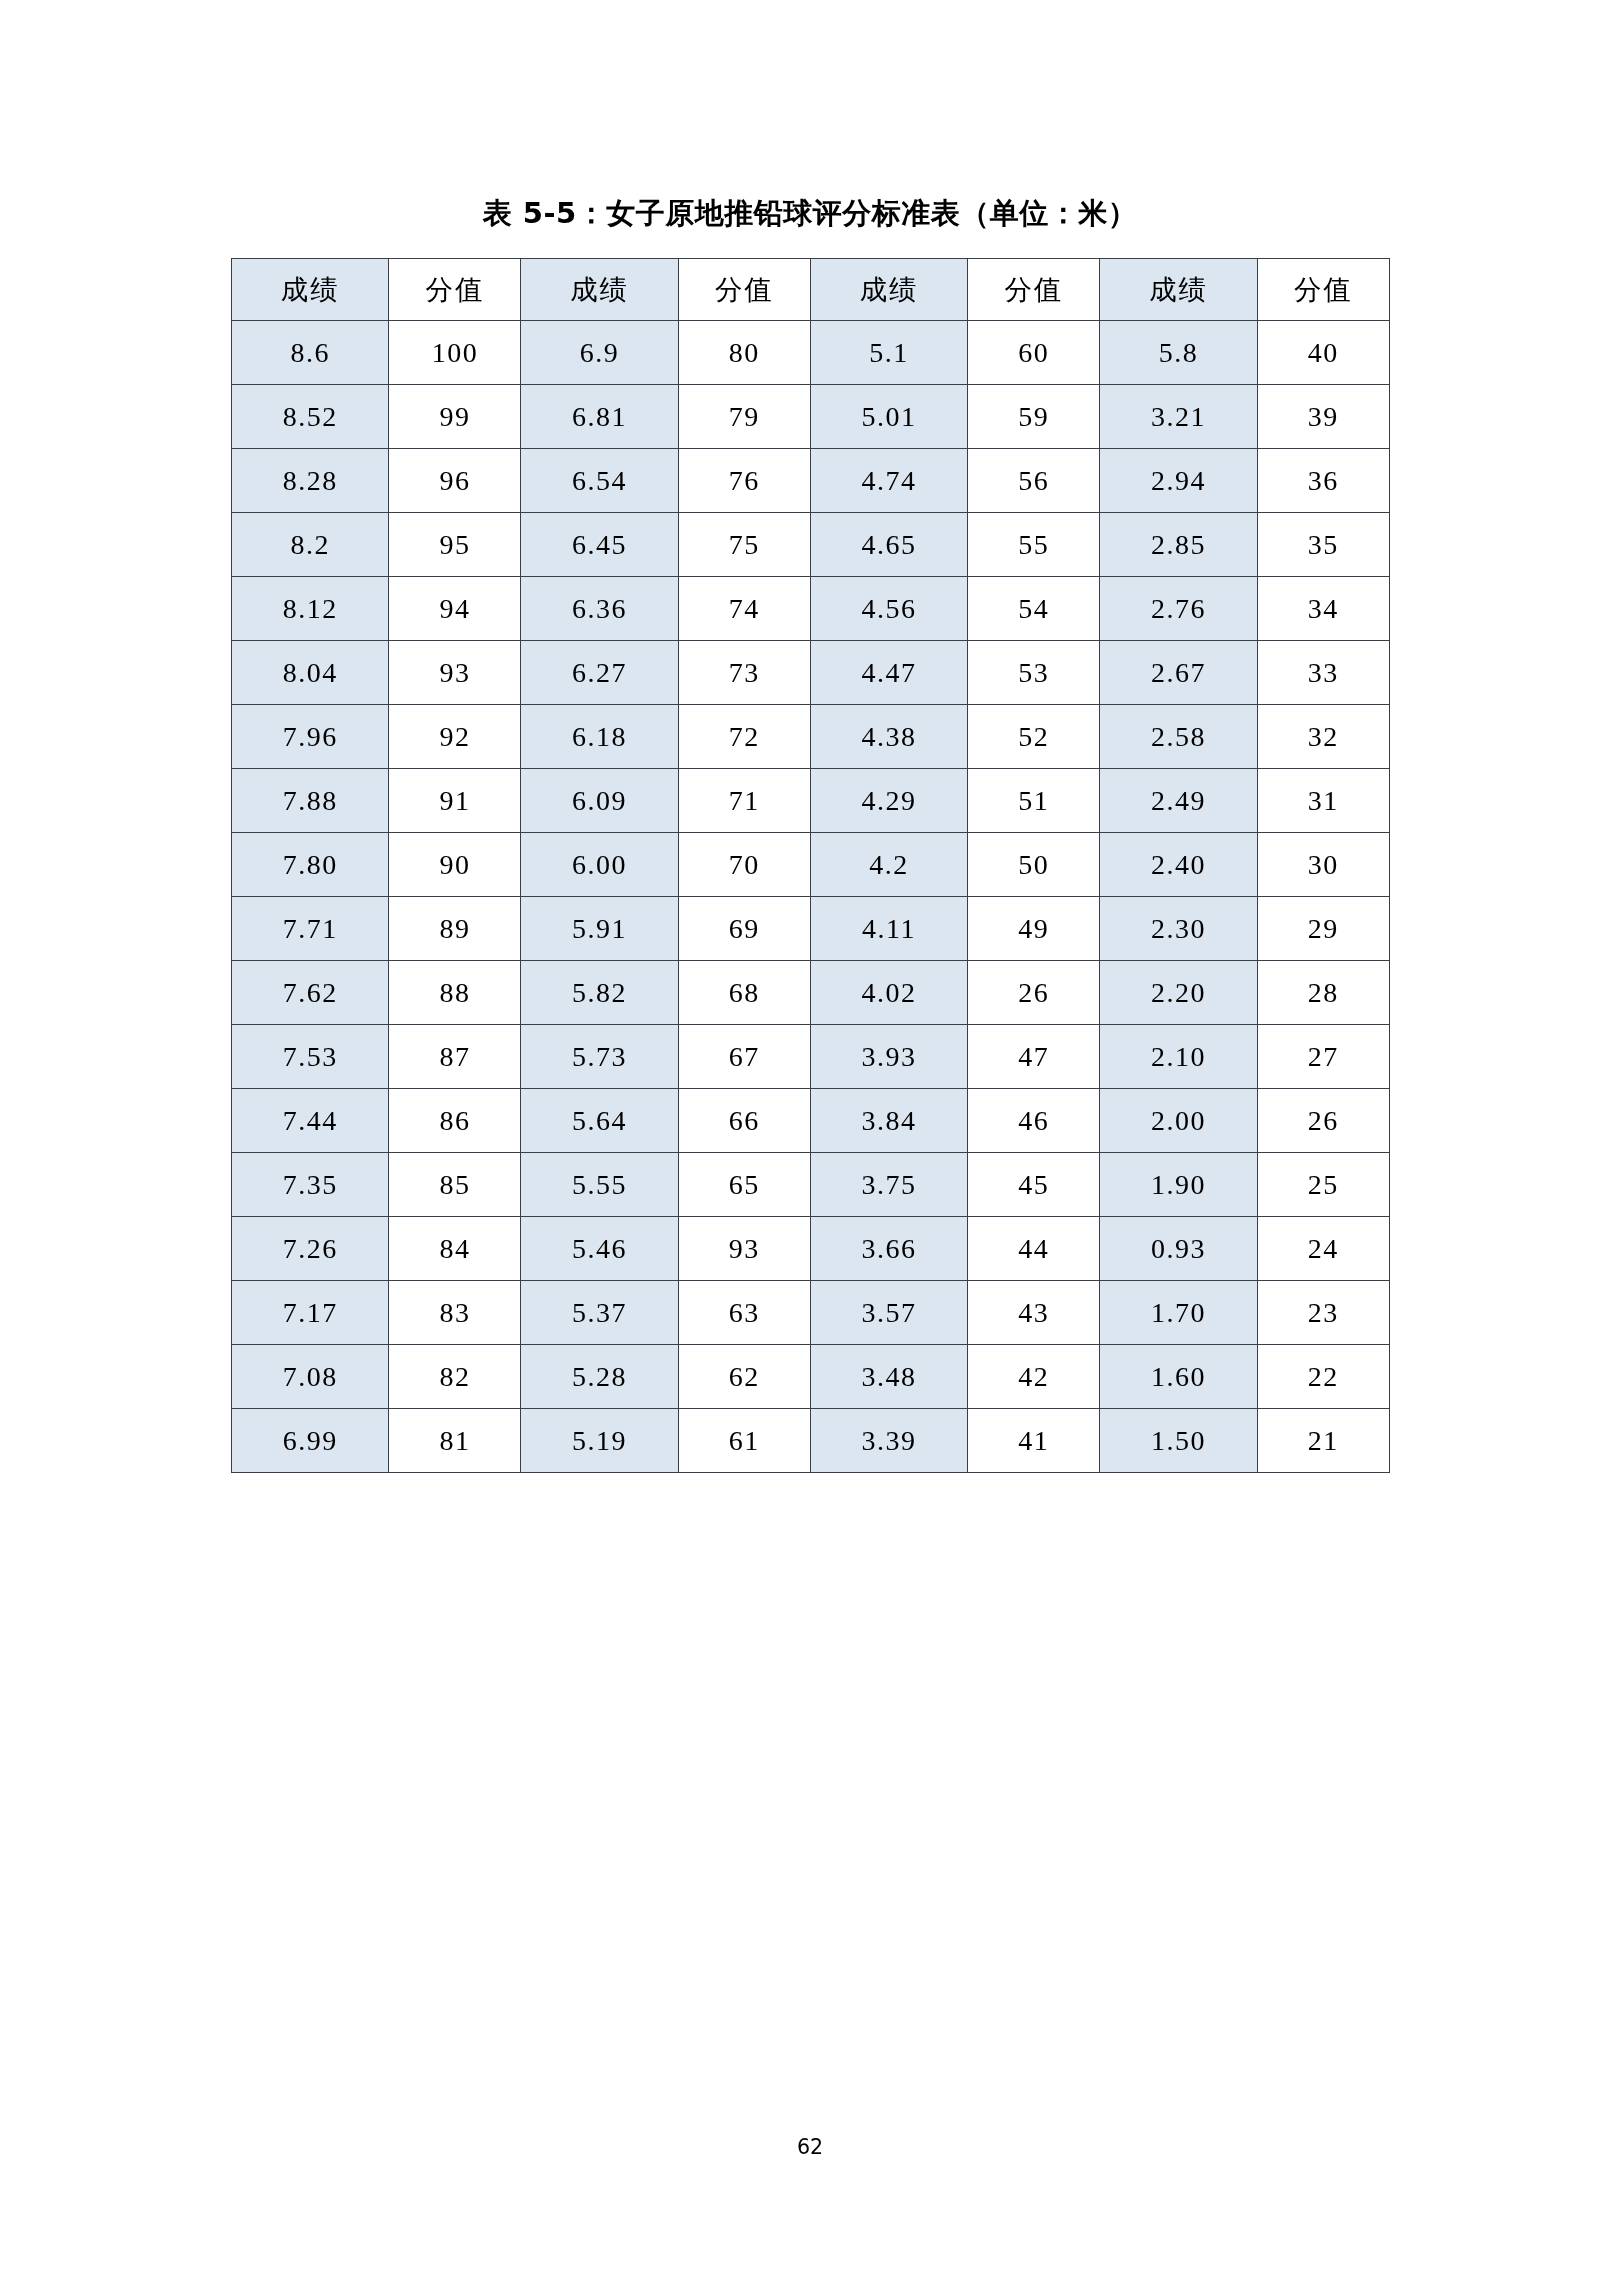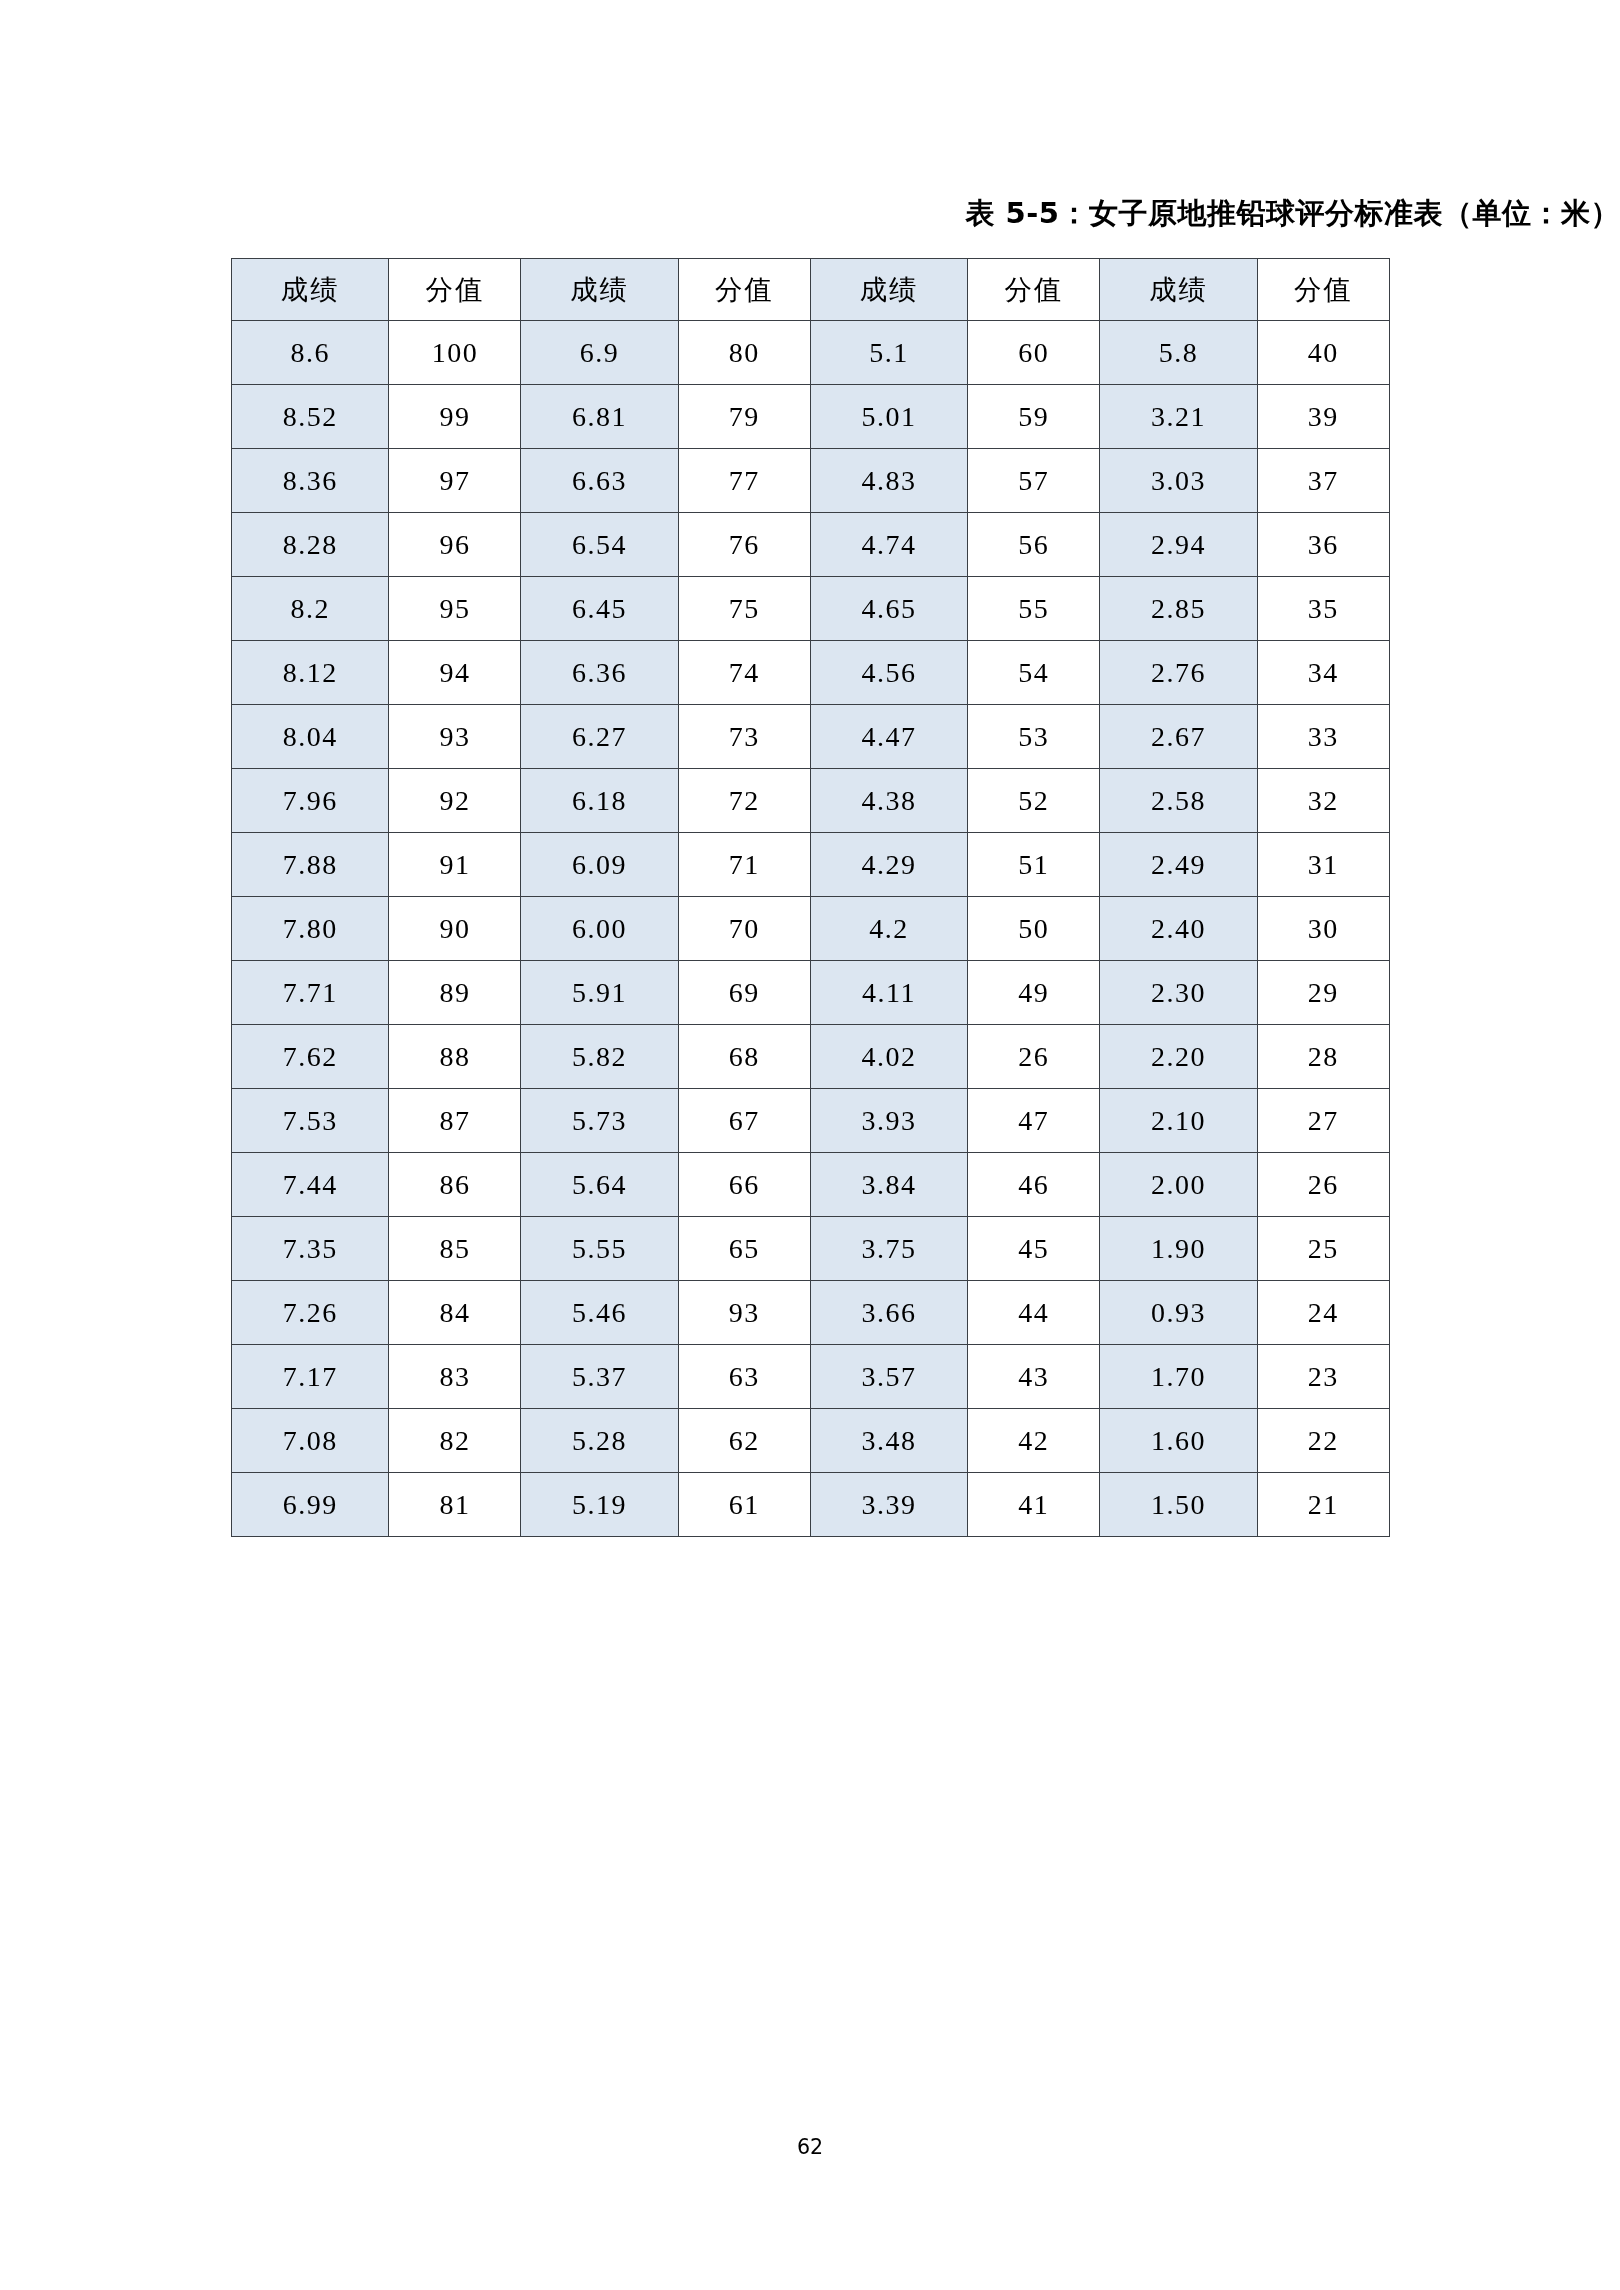--- a/index.html
+++ b/index.html
@@ -23,21 +23,21 @@
     width: 1620px;
     height: 2291px;
     background: #ffffff;
   }
 
   .table-title {
     position: absolute;
     left: 0;
     top: 194px;
     width: 1620px;
-    text-align: right;
+    text-align: center;
     font-family: "DejaVu Sans", "Liberation Sans", sans-serif;
     font-weight: bold;
     font-size: 29px;
     letter-spacing: 0.5px;
     color: #000000;
     white-space: nowrap;
   }
 
   .table-wrap {
     position: absolute;
@@ -146,30 +146,20 @@
             <td class="shade">8.52</td>
             <td class="plain">99</td>
             <td class="shade">6.81</td>
             <td class="plain">79</td>
             <td class="shade">5.01</td>
             <td class="plain">59</td>
             <td class="shade">3.21</td>
             <td class="plain">39</td>
           </tr>
           <tr>
-            <td class="shade">8.36</td>
-            <td class="plain">97</td>
-            <td class="shade">6.63</td>
-            <td class="plain">77</td>
-            <td class="shade">4.83</td>
-            <td class="plain">57</td>
-            <td class="shade">3.03</td>
-            <td class="plain">37</td>
-          </tr>
-          <tr>
             <td class="shade">8.28</td>
             <td class="plain">96</td>
             <td class="shade">6.54</td>
             <td class="plain">76</td>
             <td class="shade">4.74</td>
             <td class="plain">56</td>
             <td class="shade">2.94</td>
             <td class="plain">36</td>
           </tr>
           <tr>

